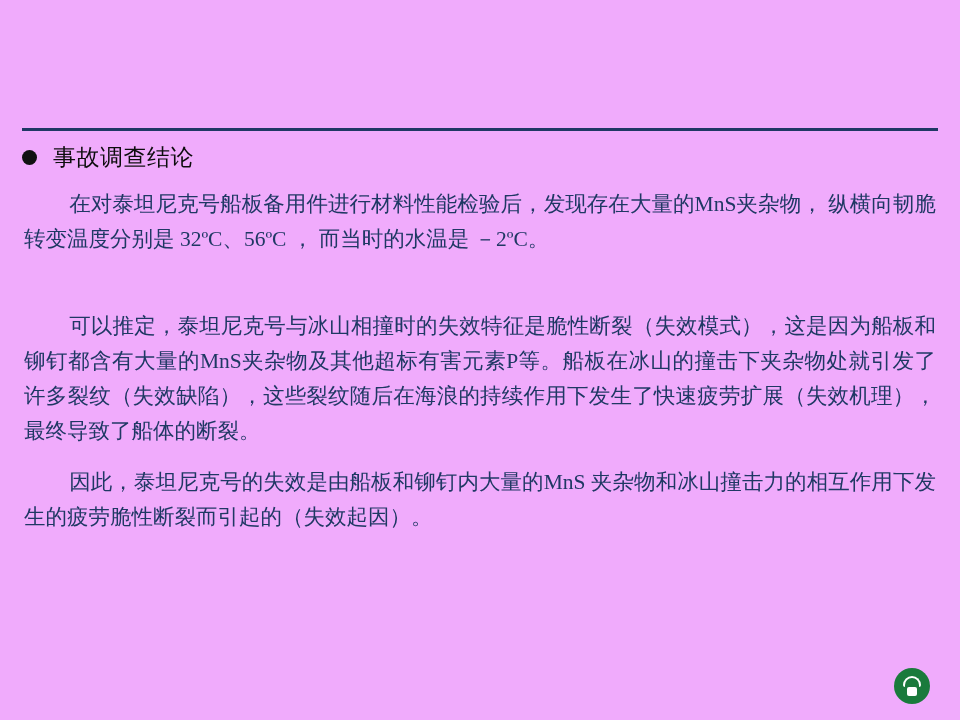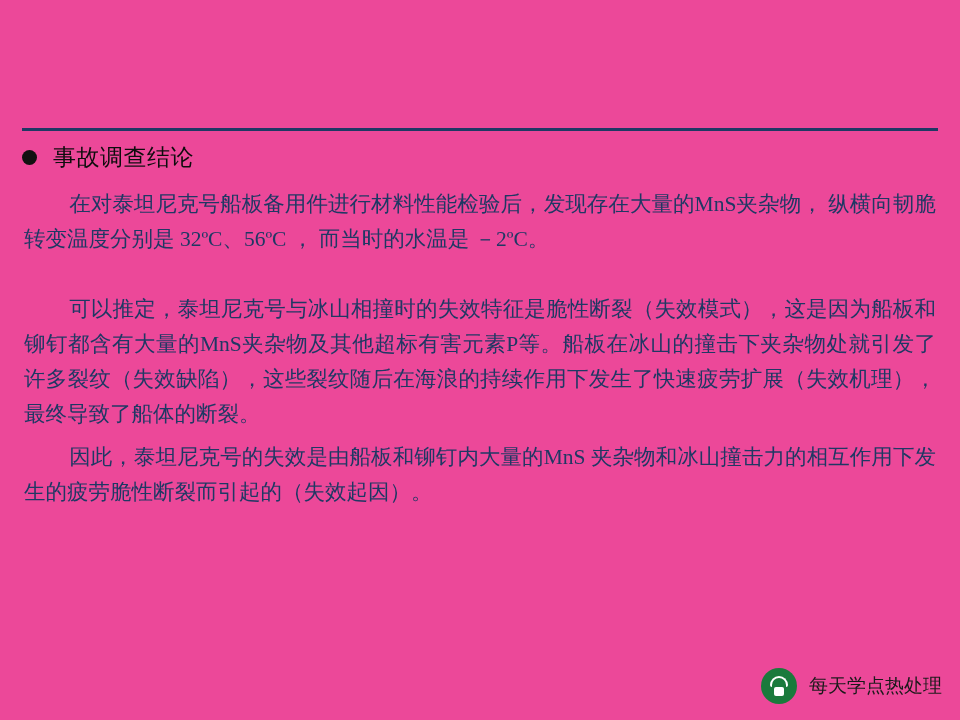--- a/index.html
+++ b/index.html
@@ -10,21 +10,21 @@
     width: 960px;
     height: 720px;
     background: #ffffff;
     font-family: "Liberation Serif", "DejaVu Serif", serif;
     overflow: hidden;
   }
   .slide {
     position: relative;
     width: 960px;
     height: 720px;
-    background: #ec4899;
+    background: #f0abfc;
     box-sizing: border-box;
   }
   .top-rule {
     position: absolute;
     left: 22px;
     top: 128px;
     width: 916px;
     height: 3px;
     background: #1f3864;
   }
@@ -59,24 +59,24 @@
     font-size: 21.5px;
     line-height: 35px;
     text-align: justify;
     text-justify: inter-ideograph;
   }
   .para {
     margin: 0 0 0 0;
     text-indent: 2.1em;
   }
   .para.gap {
-    margin-top: 35px;
+    margin-top: 52px;
   }
   .para.tight {
-    margin-top: 8px;
+    margin-top: 16px;
   }
   .footer-brand {
     position: absolute;
     right: 18px;
     bottom: 16px;
     display: flex;
     align-items: center;
   }
   .brand-logo {
     width: 36px;
@@ -128,16 +128,15 @@
   </div>
 
   <div class="body-block">
     <p class="para">在对泰坦尼克号船板备用件进行材料性能检验后，发现存在大量的MnS夹杂物， 纵横向韧脆转变温度分别是 32ºC、56ºC ， 而当时的水温是 －2ºC。</p>
     <p class="para gap">可以推定，泰坦尼克号与冰山相撞时的失效特征是脆性断裂（失效模式），这是因为船板和铆钉都含有大量的MnS夹杂物及其他超标有害元素P等。船板在冰山的撞击下夹杂物处就引发了许多裂纹（失效缺陷），这些裂纹随后在海浪的持续作用下发生了快速疲劳扩展（失效机理），最终导致了船体的断裂。</p>
     <p class="para tight">因此，泰坦尼克号的失效是由船板和铆钉内大量的MnS 夹杂物和冰山撞击力的相互作用下发生的疲劳脆性断裂而引起的（失效起因）。</p>
   </div>
 
   <div class="footer-brand">
     <span class="brand-logo"></span>
-    <span class="brand-name">每天学点热处理</span>
   </div>
 
 </div>
 
 </body></html>

